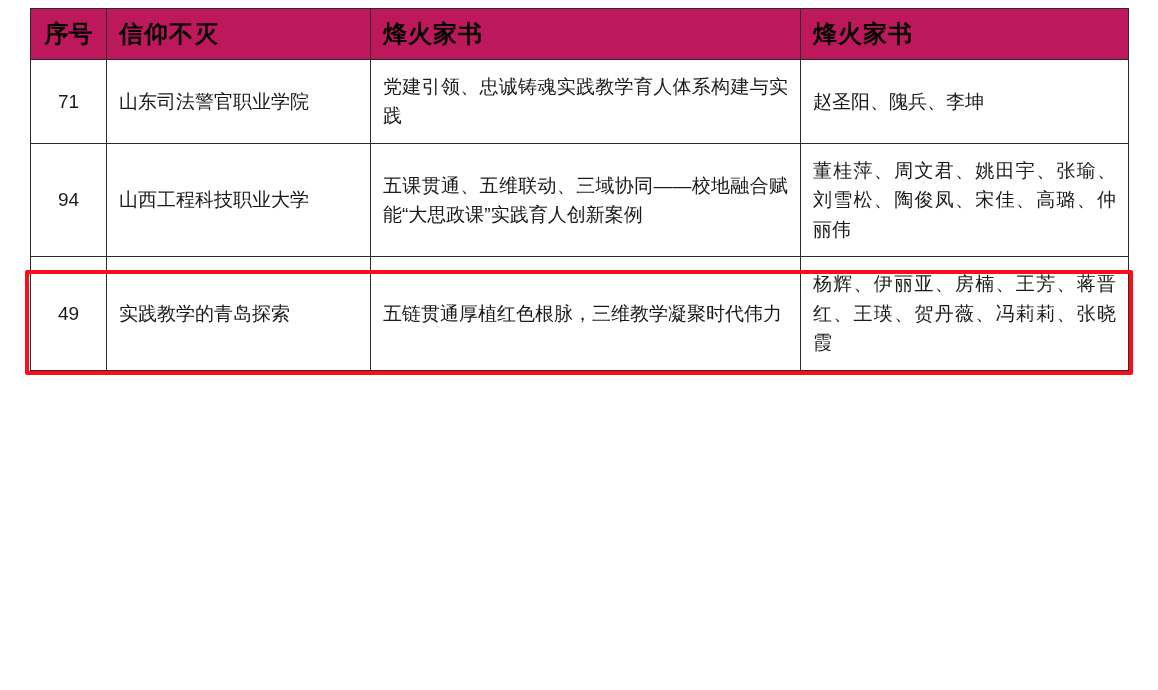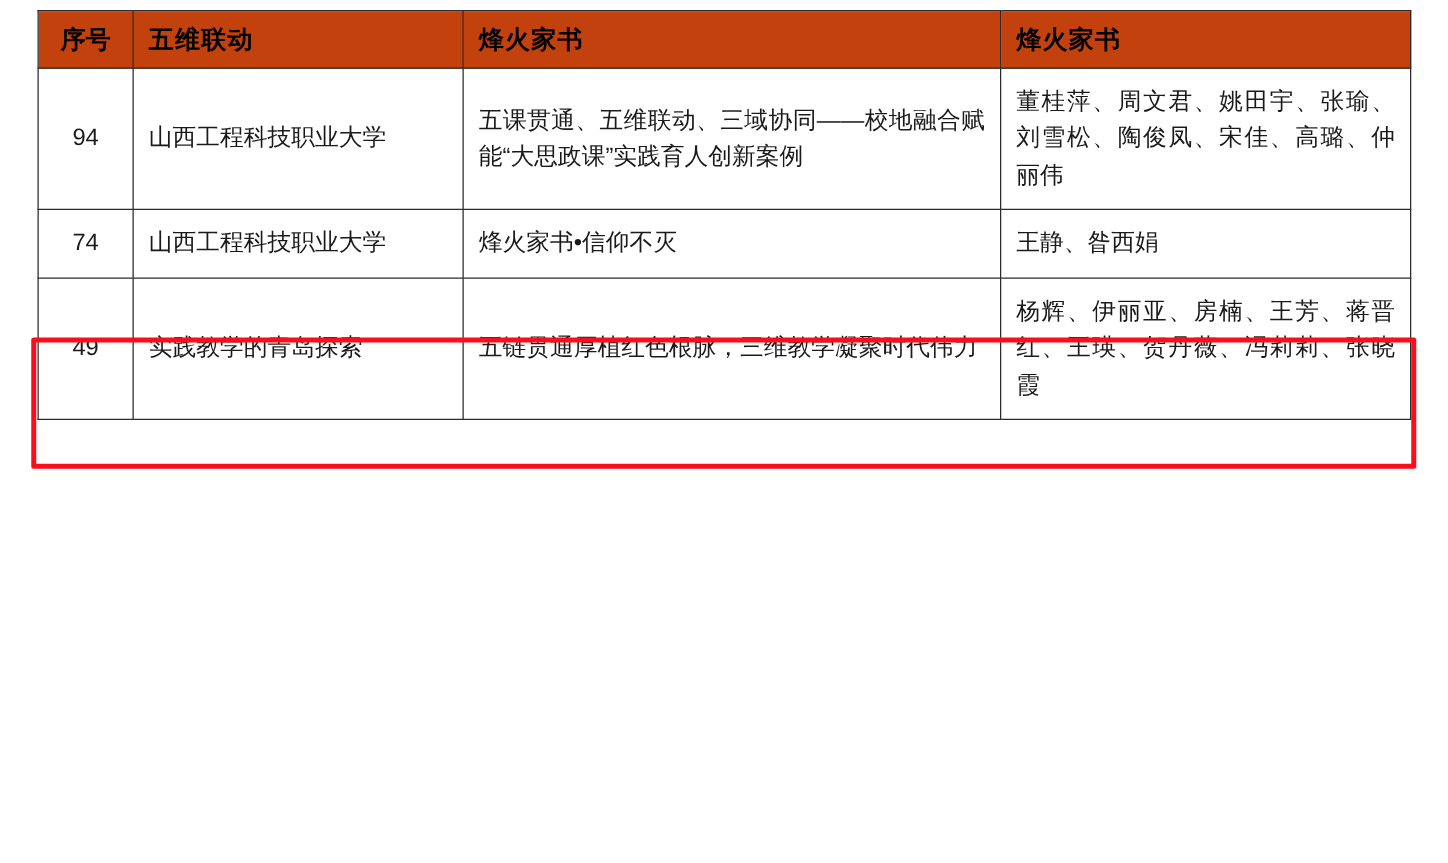--- a/index.html
+++ b/index.html
@@ -25,23 +25,23 @@
     width: 1098px;
     table-layout: fixed;
   }
   table.data-table th,
   table.data-table td {
     border: 1px solid #2b2b2b;
     vertical-align: middle;
     box-sizing: border-box;
   }
   thead th {
-    background: #c2410c;
+    background: #be185d;
     font-weight: bold;
-    font-size: 20px;
+    font-size: 24px;
     color: #000000;
     padding: 9px 12px;
     text-align: left;
     letter-spacing: 1px;
   }
   thead th.col-seq {
     text-align: center;
     padding-left: 4px;
     padding-right: 4px;
     letter-spacing: 0px;
@@ -85,37 +85,37 @@
   <table class="data-table">
     <colgroup>
       <col class="c-seq">
       <col class="c-name">
       <col class="c-case">
       <col class="c-team">
     </colgroup>
     <thead>
       <tr>
         <th class="col-seq">序号</th>
-        <th>五维联动</th>
+        <th>信仰不灭</th>
         <th>烽火家书</th>
         <th>烽火家书</th>
       </tr>
     </thead>
     <tbody>
       <tr>
+        <td class="col-seq">71</td>
+        <td>山东司法警官职业学院</td>
+        <td>党建引领、忠诚铸魂实践教学育人体系构建与实践</td>
+        <td>赵圣阳、隗兵、李坤</td>
+      </tr>
+      <tr>
         <td class="col-seq">94</td>
         <td>山西工程科技职业大学</td>
         <td>五课贯通、五维联动、三域协同——校地融合赋能“大思政课”实践育人创新案例</td>
         <td>董桂萍、周文君、姚田宇、张瑜、刘雪松、陶俊凤、宋佳、高璐、仲丽伟</td>
-      </tr>
-      <tr>
-        <td class="col-seq">74</td>
-        <td>山西工程科技职业大学</td>
-        <td>烽火家书•信仰不灭</td>
-        <td>王静、昝西娟</td>
       </tr>
       <tr>
         <td class="col-seq">49</td>
         <td>实践教学的青岛探索</td>
         <td>五链贯通厚植红色根脉，三维教学凝聚时代伟力</td>
         <td>杨辉、伊丽亚、房楠、王芳、蒋晋红、王瑛、贺丹薇、冯莉莉、张晓霞</td>
       </tr>
     </tbody>
   </table>
 

